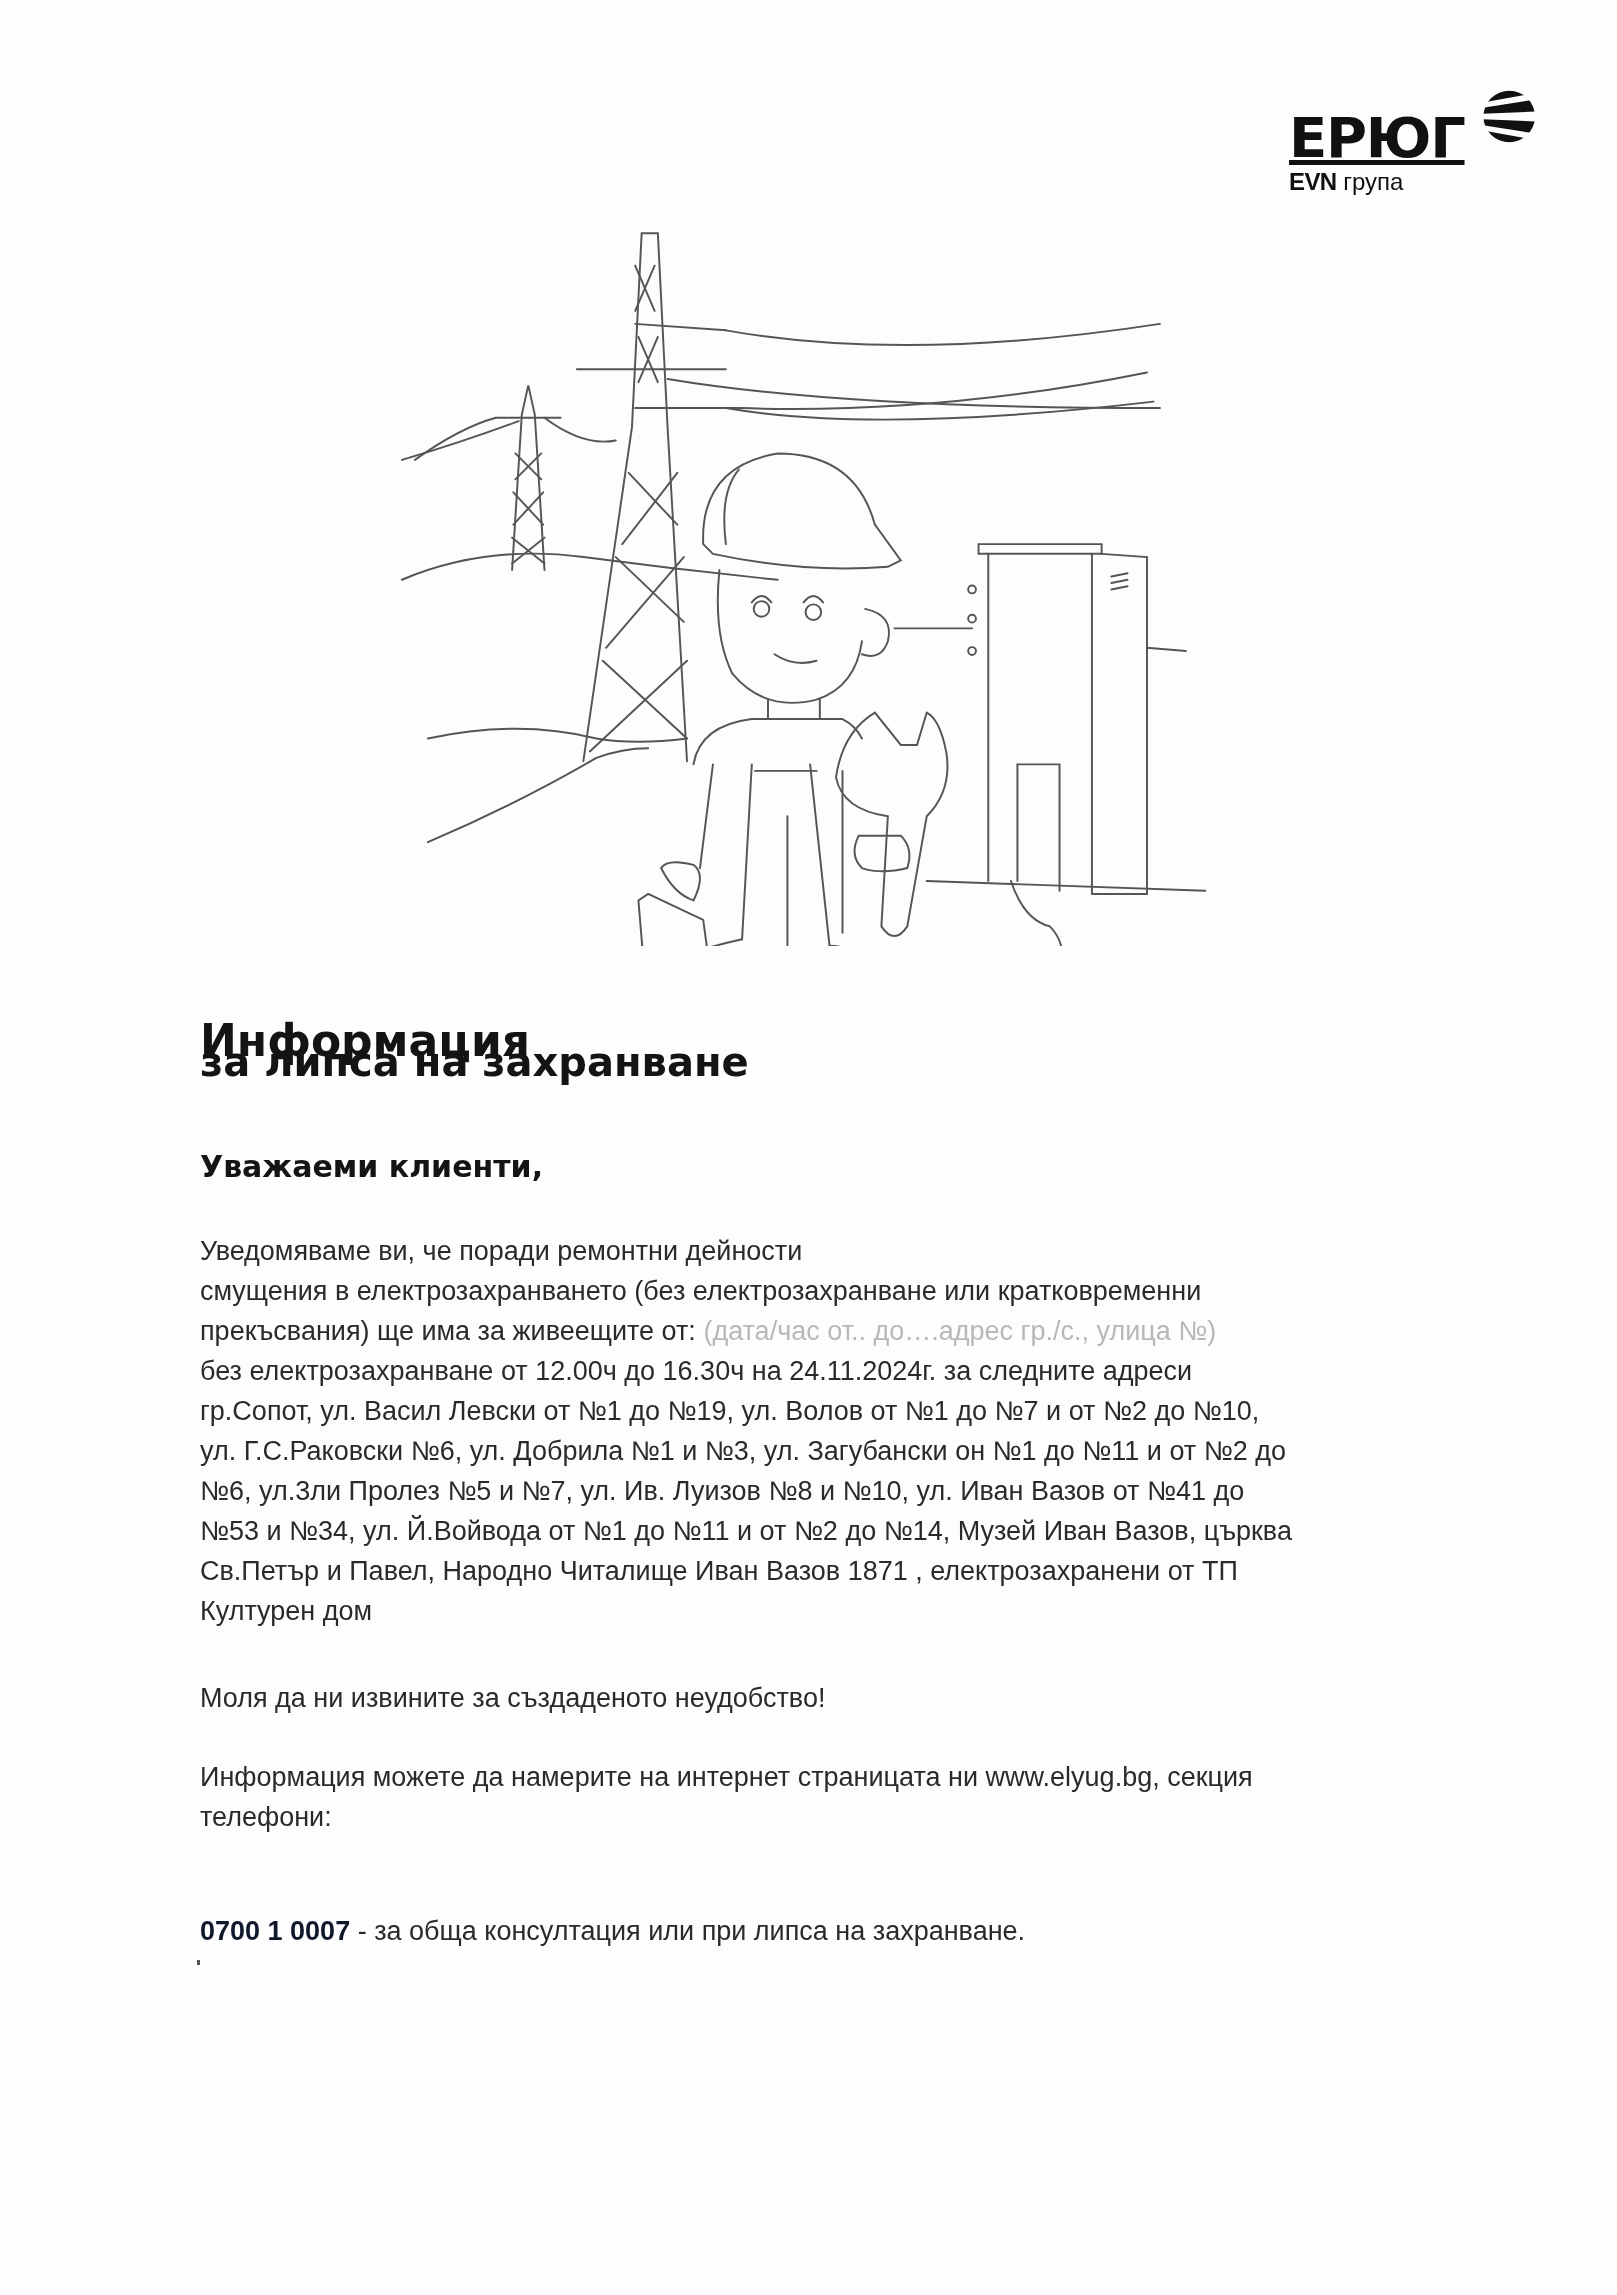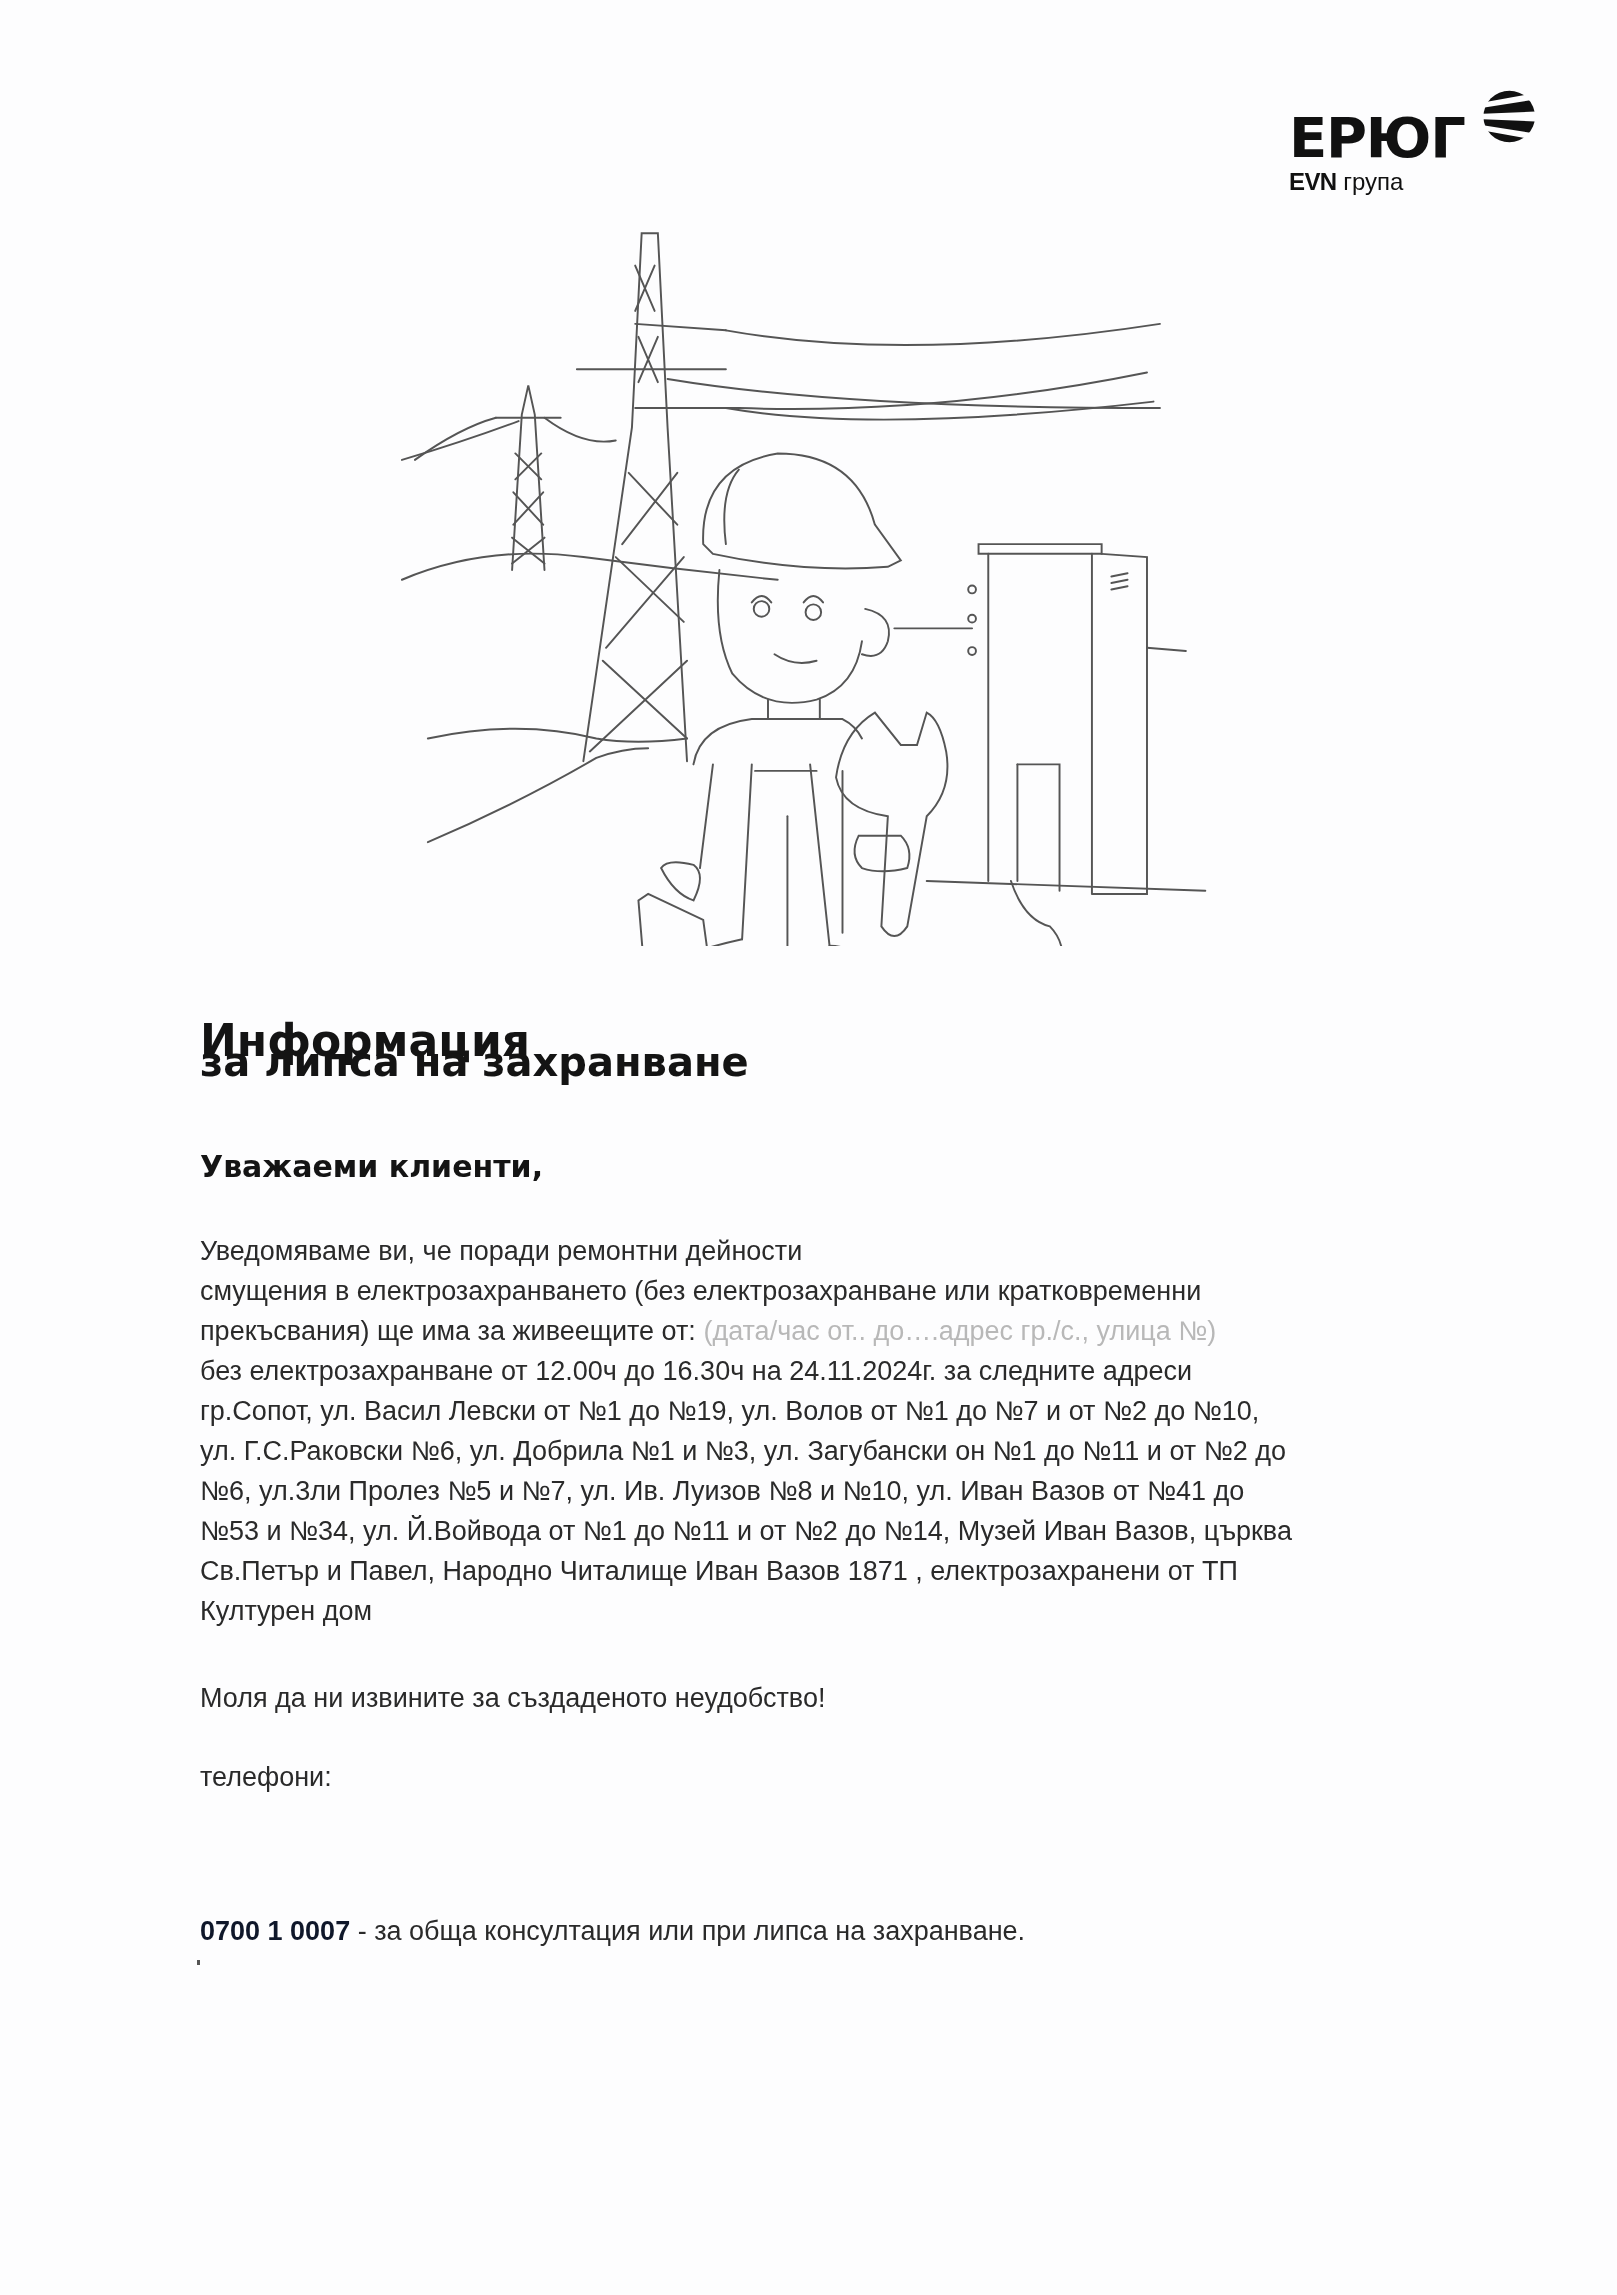--- a/index.html
+++ b/index.html
@@ -12,21 +12,21 @@
       color: #222;
     }
     .logo {
       position: absolute; left: 1289px; top: 84px;
       width: 259px; height: 123px;
     }
     .logo-main {
       position: absolute; left: 0; top: 26px;
       font-family: "DejaVu Sans", sans-serif;
       font-weight: bold; font-size: 56px; letter-spacing: -1.3px;
-      color: #111; line-height: 1;
+      color: #111; line-height: 1; text-decoration: underline;
     }
     .logo-sub {
       position: absolute; left: 0; top: 86px;
       font-size: 24px; line-height: 1; color: #111;
       font-family: Liberation Sans, sans-serif;
     }
     .logo-sub b { font-weight: bold; letter-spacing: -0.6px; }
     .logo-mark { position: absolute; left: 188px; top: 0px; width: 58px; height: 65px; }
 
     .illustration {
@@ -162,20 +162,21 @@
   <span class="line">№53 и №34, ул. Й.Войвода от №1 до №11 и от №2 до №14, Музей Иван Вазов, църква</span>
   <span class="line">Св.Петър и Павел, Народно Читалище Иван Вазов 1871 , електрозахранени от ТП</span>
   <span class="line">Културен дом</span>
 </div>
 
 <div class="body-block" style="top: 1678px;">
   <span class="line">Моля да ни извините за създаденото неудобство!</span>
 </div>
 
 <div class="body-block" style="top: 1757px;">
+  <span class="line">Информация можете да намерите на интернет страницата ни www.elyug.bg, секция</span>
   <span class="line">телефони:</span>
 </div>
 
 <div class="body-block" style="top: 1911px;">
   <span class="line"><span class="phone">0700 1 0007</span><span> - за обща консултация или при липса на захранване.</span></span>
 </div>
 
 <div class="stray-dot"></div>
 
 

